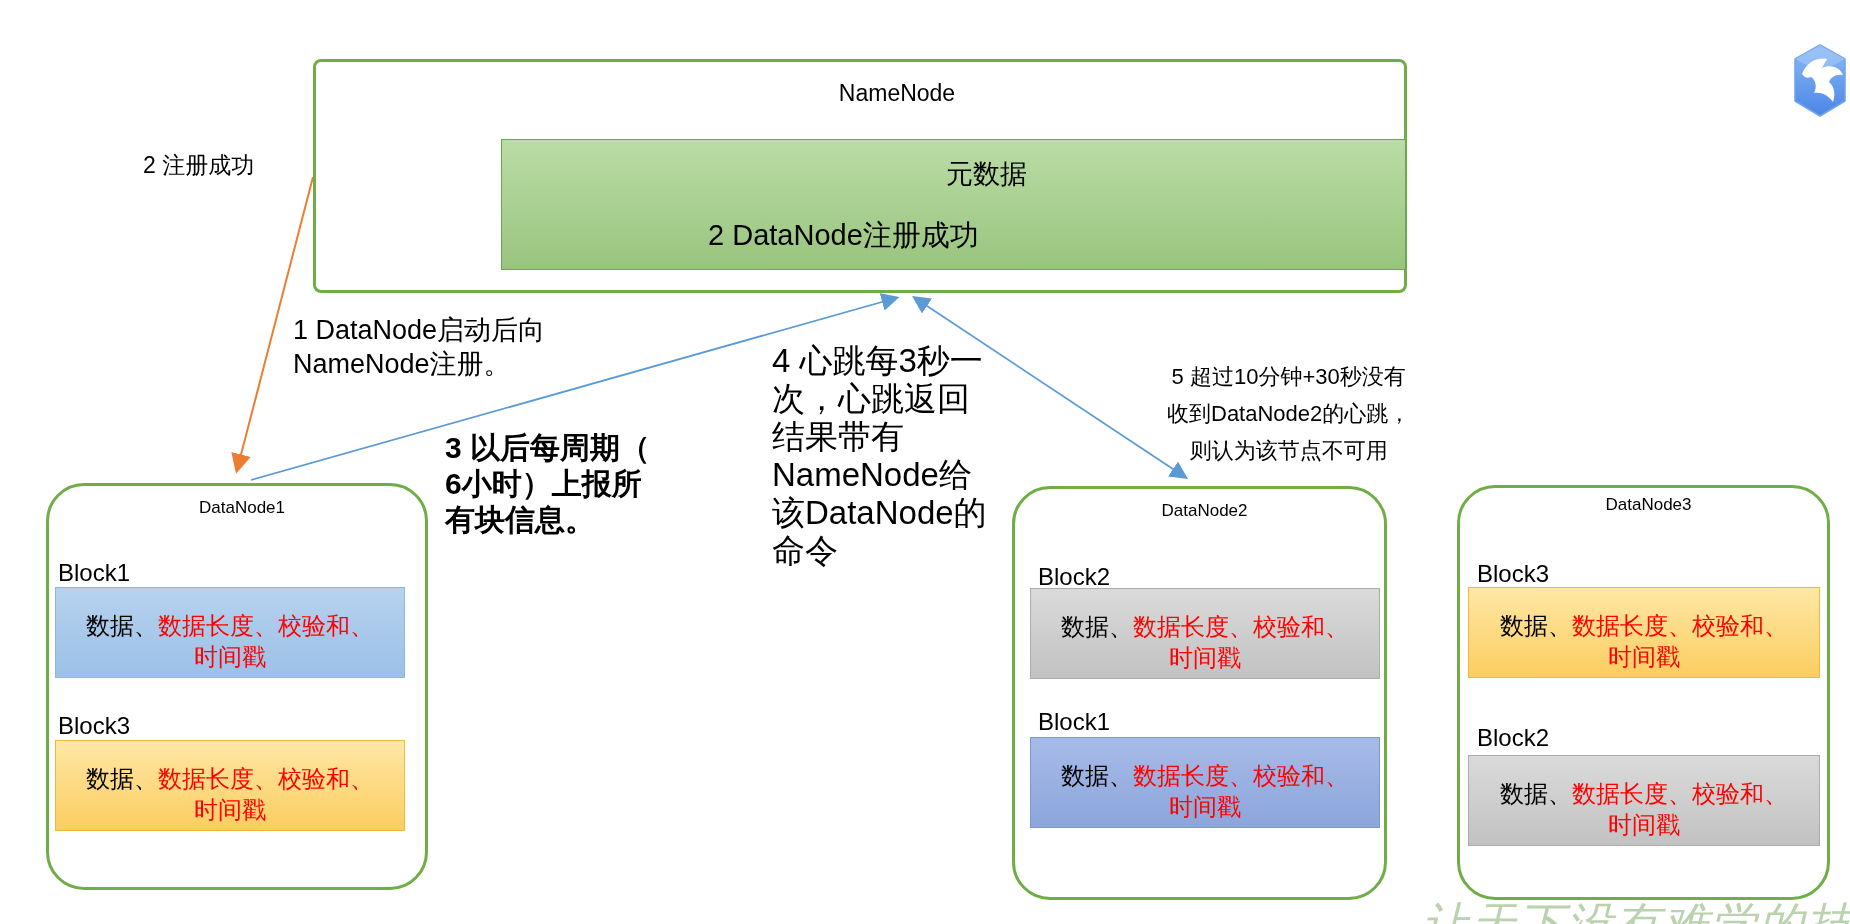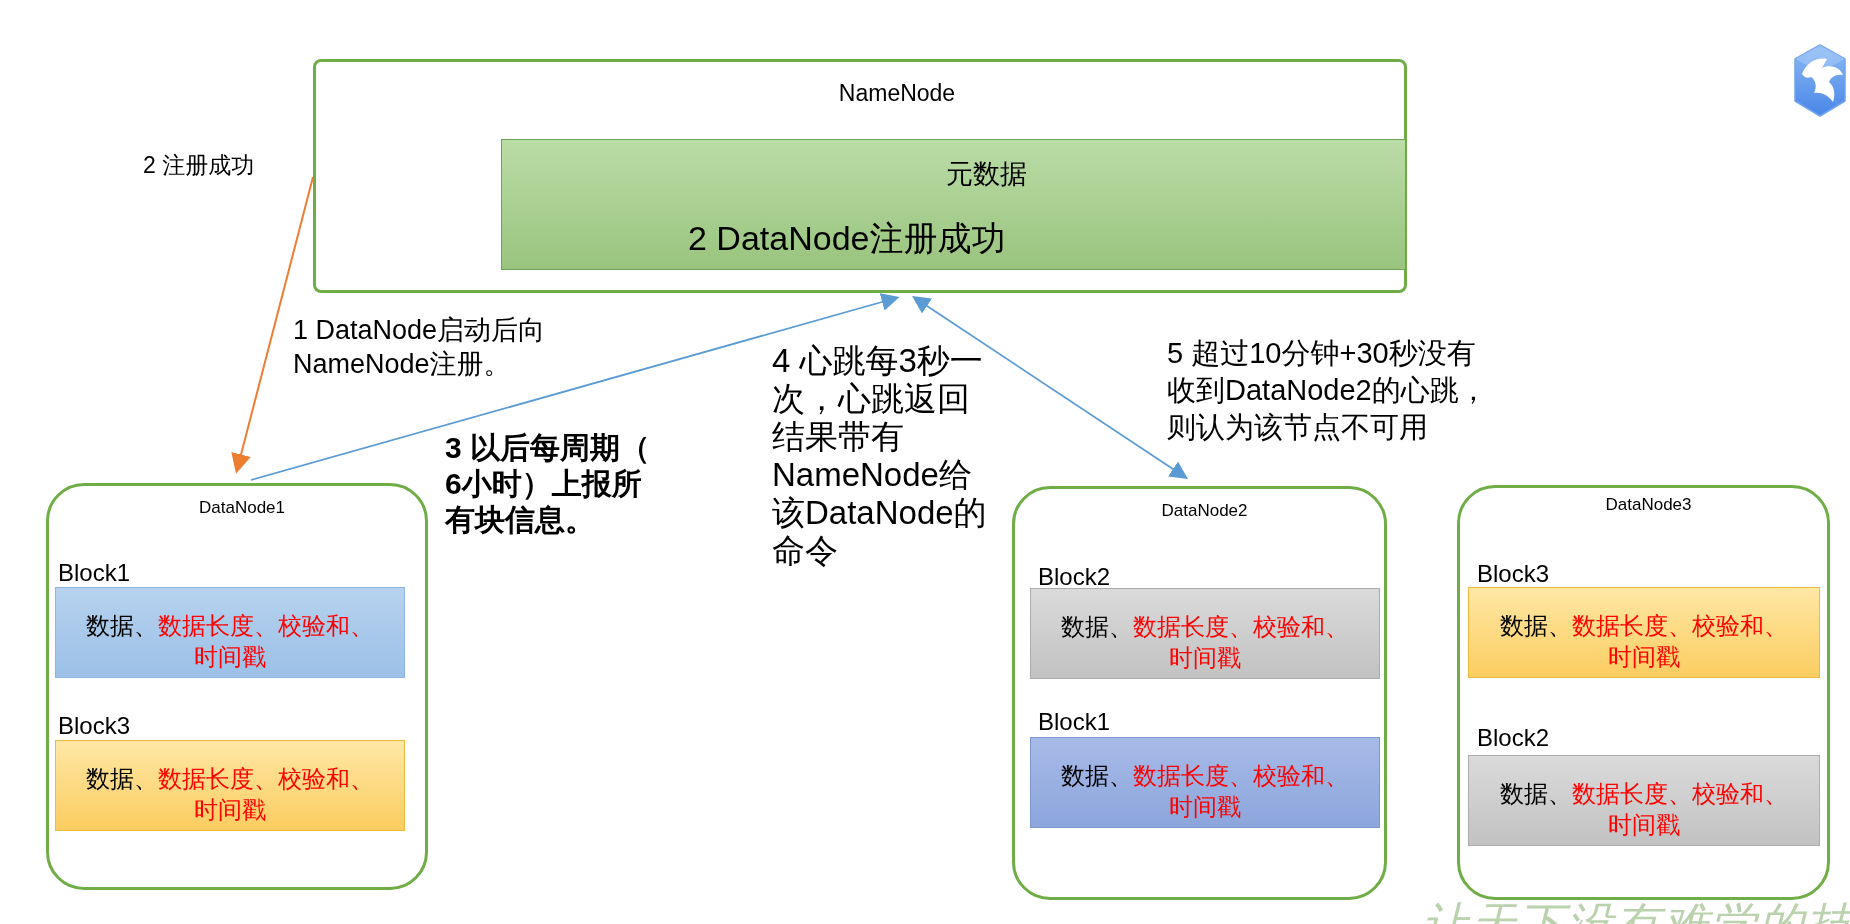--- a/index.html
+++ b/index.html
@@ -7,29 +7,29 @@
           font-family:"Liberation Sans",sans-serif;color:#000;}
   svg.arrow-layer{position:absolute;left:0;top:0;width:1850px;height:924px;pointer-events:none;}
 
   
   .nn-box{position:absolute;left:313px;top:59px;width:1094px;height:234px;background:#fff;
           border:3.5px solid #70AD47;border-radius:8px;box-sizing:border-box;}
   .nn-title{position:absolute;left:37px;top:18px;width:100%;text-align:center;font-size:23px;}
   .nn-meta{position:absolute;left:145px;top:77px;width:905px;height:131px;box-sizing:border-box;
            background:linear-gradient(#BADCA6,#99C47E);border:1.5px solid #6BA455;margin-left:40px;}
   .nn-meta-label{position:absolute;left:33px;top:16px;width:100%;text-align:center;font-size:27px;}
-  .nn-meta-note{position:absolute;left:186px;top:76px;font-size:34px;}
+  .nn-meta-note{position:absolute;left:206px;top:76px;font-size:29px;}
 
   
   .ann{position:absolute;white-space:nowrap;}
   .ann2{left:143px;top:150px;font-size:23px;}
   .ann1{left:293px;top:313px;font-size:27px;line-height:34px;}
   .ann3{left:445px;top:430px;font-size:30px;line-height:36px;font-weight:bold;}
   .ann4{left:772px;top:342px;font-size:33px;line-height:38px;}
-  .ann5{left:1167px;top:335px;font-size:29px;line-height:37px;}
+  .ann5{left:1167px;top:358px;font-size:22px;line-height:37px;text-align:center;}
 
   
   .dn-box{position:absolute;background:#fff;border:3.5px solid #70AD47;border-radius:38px;box-sizing:border-box;}
   .dn1{left:46px;top:483px;width:382px;height:407px;}
   .dn2{left:1012px;top:486px;width:375px;height:414px;}
   .dn3{left:1457px;top:485px;width:373px;height:415px;}
   .dn-title{position:absolute;left:5px;top:12px;width:100%;text-align:center;font-size:17px;}
   .dn3 .dn-title{top:7px;}
 
   .block-label{position:absolute;font-size:24px;margin-top:13px;}

